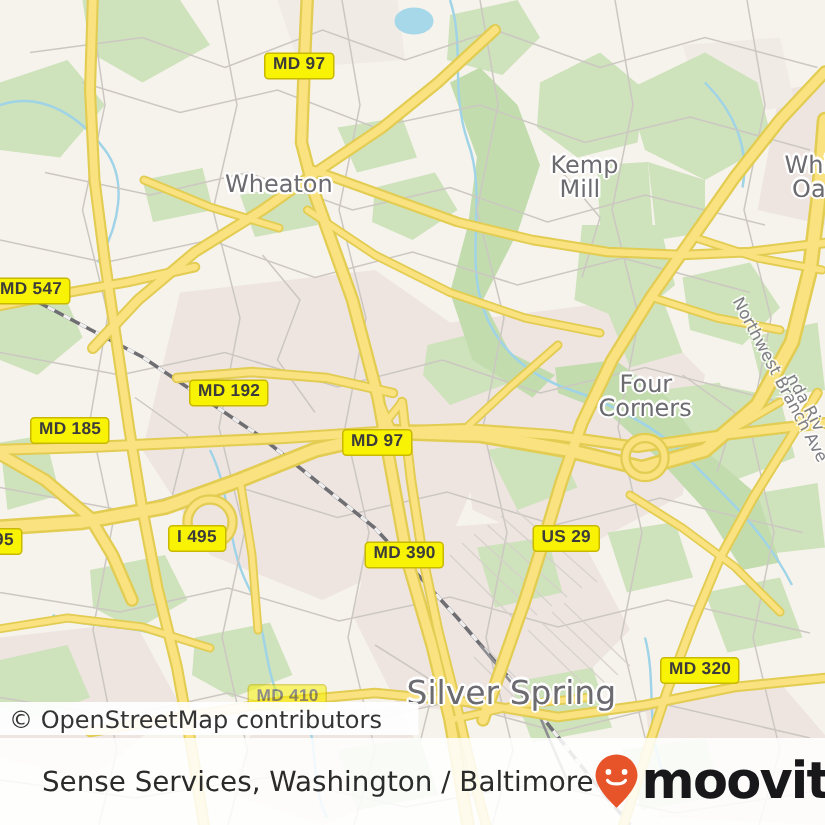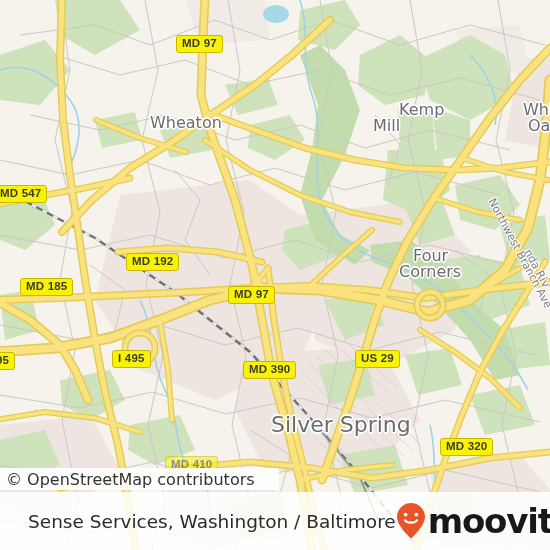--- a/index.html
+++ b/index.html
@@ -307,27 +307,27 @@
         </g>
         <g stroke="#f9e27f" fill="none" stroke-width="4">
           <circle cx="140" cy="348" r="15"></circle>
           <circle cx="430" cy="305" r="13"></circle>
         </g>
       </g>
     </svg>
 
     <div class="maplabels">
         <div class="placelbl p-md" style="left: 150px; top: 93px; margin-top: 20px;">Wheaton</div>
-        <div class="placelbl p-md" style="left: 367px; top: 100px; margin-left: 32px;">Kemp</div>
+        <div class="placelbl p-md" style="left: 367px; top: 100px;">Kemp</div>
         <div class="placelbl p-md" style="left: 373px; top: 116px;">Mill</div>
         <div class="placelbl p-md" style="left: 523px; top: 100px;">Whit</div>
         <div class="placelbl p-md" style="left: 528px; top: 116px;">Oak</div>
         <div class="placelbl p-md" style="left: 413px; top: 246px;">Four</div>
         <div class="placelbl p-md" style="left: 399px; top: 262px;">Corners</div>
-        <div class="placelbl p-lg" style="left: 271px; top: 412px;">Silver Spring</div>
+        <div class="placelbl p-lg" style="left: 271px; top: 450px;">Silver Spring</div>
       </div>
 
     <div class="mapshields">
         <div class="shield" style="left: 176px; top: 35px;">MD 97</div>
         <div class="shield" style="left: -6px; top: 185px;">MD 547</div>
         <div class="shield" style="left: 126px; top: 253px;">MD 192</div>
         <div class="shield" style="left: 20px; top: 278px;">MD 185</div>
         <div class="shield" style="left: 64px; top: 350px; margin-left: 48px;">I 495</div>
         <div class="shield" style="left: -10px; top: 352px;">95</div>
         <div class="shield" style="left: 228px; top: 286px;">MD 97</div>

